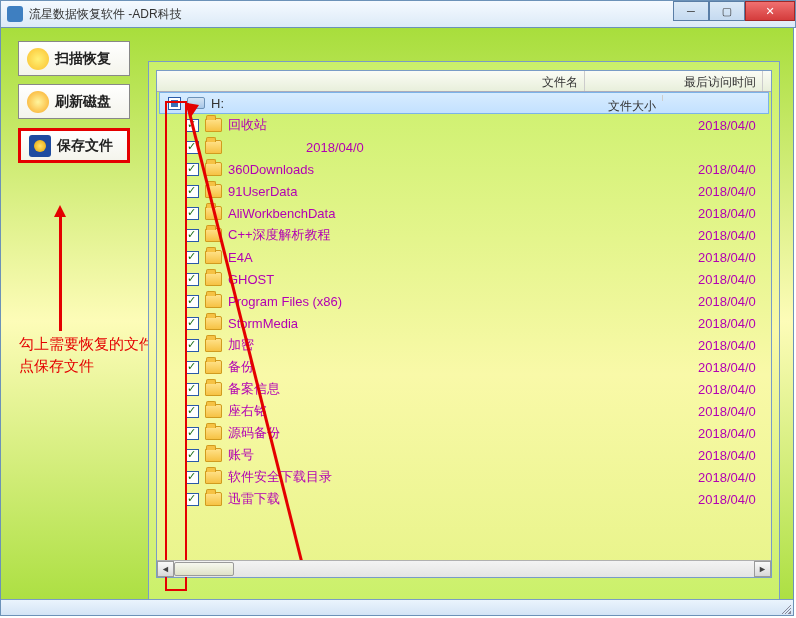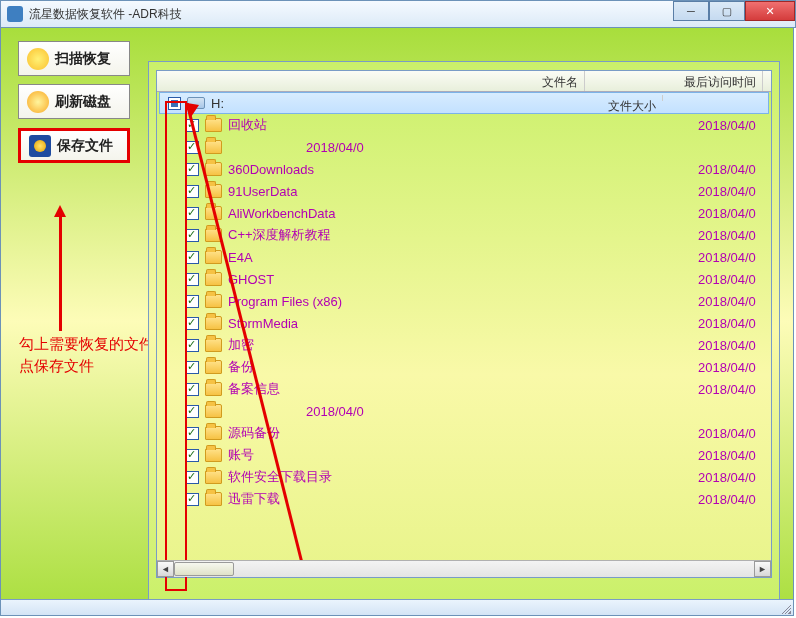--- a/index.html
+++ b/index.html
@@ -208,20 +208,21 @@
           <div class="row child">
             <span class="chk"></span>
             <span class="folder-ico"></span>
             <span class="fname">备案信息</span>
             <span class="fsize"></span>
             <span class="fdate">2018/04/0</span>
           </div>
           <div class="row child">
             <span class="chk"></span>
             <span class="folder-ico"></span>
+            <span class="fname">座右铭</span>
             <span class="fsize"></span>
             <span class="fdate">2018/04/0</span>
           </div>
           <div class="row child">
             <span class="chk"></span>
             <span class="folder-ico"></span>
             <span class="fname">源码备份</span>
             <span class="fsize"></span>
             <span class="fdate">2018/04/0</span>
           </div>

